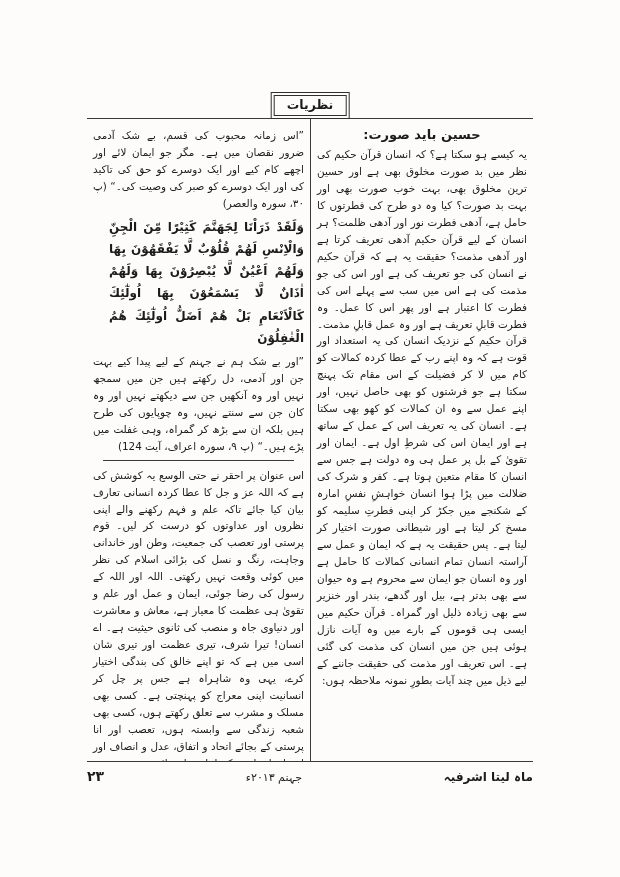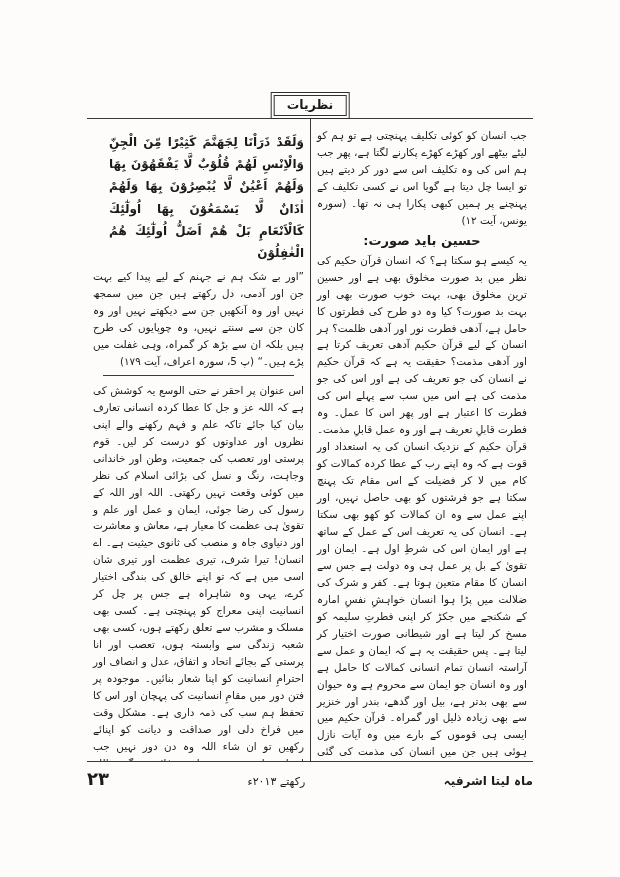--- a/index.html
+++ b/index.html
@@ -79,49 +79,49 @@
     position: absolute;
     top: 768px;
     left: 87px;
     width: 446px;
     display: flex;
     justify-content: space-between;
     align-items: baseline;
   }
   .footer-journal { font-size: 12px; font-weight: bold; }
   .footer-date { font-size: 11px; }
-  .footer-page { font-size: 18px; font-weight: bold; }
+  .footer-page { font-size: 14px; font-weight: bold; }
 </style>
 </head>
 <body>
 
 <div class="page">
 
   <div class="section-tab">
     <span>نظریات</span>
   </div>
 
   <div class="frame">
 
     <div class="col col-right">
-      <p class="body-text">جب انسان کو کوئی تکلیف پہنچتی ہے تو ہم کو لیٹے بیٹھے اور کھڑے کھڑے پکارنے لگتا ہے، پھر جب ہم اس کی وہ تکلیف اس سے دور کر دیتے ہیں تو ایسا چل دیتا ہے گویا اس نے کسی تکلیف کے پہنچنے پر ہمیں کبھی پکارا ہی نہ تھا۔ (سورہ یونس، آیت ۱۲)</p>
       <h3 class="heading">حسین باید صورت:</h3>
       <p class="body-text">یہ کیسے ہو سکتا ہے؟ کہ انسان قرآن حکیم کی نظر میں بد صورت مخلوق بھی ہے اور حسین ترین مخلوق بھی، بہت خوب صورت بھی اور بہت بد صورت؟ کیا وہ دو طرح کی فطرتوں کا حامل ہے، آدھی فطرت نور اور آدھی ظلمت؟ ہر انسان کے لیے قرآن حکیم آدھی تعریف کرتا ہے اور آدھی مذمت؟ حقیقت یہ ہے کہ قرآن حکیم نے انسان کی جو تعریف کی ہے اور اس کی جو مذمت کی ہے اس میں سب سے پہلے اس کی فطرت کا اعتبار ہے اور پھر اس کا عمل۔ وہ فطرت قابلِ تعریف ہے اور وہ عمل قابلِ مذمت۔ قرآن حکیم کے نزدیک انسان کی یہ استعداد اور قوت ہے کہ وہ اپنے رب کے عطا کردہ کمالات کو کام میں لا کر فضیلت کے اس مقام تک پہنچ سکتا ہے جو فرشتوں کو بھی حاصل نہیں، اور اپنے عمل سے وہ ان کمالات کو کھو بھی سکتا ہے۔ انسان کی یہ تعریف اس کے عمل کے ساتھ ہے اور ایمان اس کی شرطِ اول ہے۔ ایمان اور تقویٰ کے بل پر عمل ہی وہ دولت ہے جس سے انسان کا مقام متعین ہوتا ہے۔ کفر و شرک کی ضلالت میں پڑا ہوا انسان خواہشِ نفسِ امارہ کے شکنجے میں جکڑ کر اپنی فطرتِ سلیمہ کو مسخ کر لیتا ہے اور شیطانی صورت اختیار کر لیتا ہے۔ پس حقیقت یہ ہے کہ ایمان و عمل سے آراستہ انسان تمام انسانی کمالات کا حامل ہے اور وہ انسان جو ایمان سے محروم ہے وہ حیوان سے بھی بدتر ہے، بیل اور گدھے، بندر اور خنزیر سے بھی زیادہ ذلیل اور گمراہ۔ قرآن حکیم میں ایسی ہی قوموں کے بارے میں وہ آیات نازل ہوئی ہیں جن میں انسان کی مذمت کی گئی ہے۔ اس تعریف اور مذمت کی حقیقت جاننے کے لیے ذیل میں چند آیات بطورِ نمونہ ملاحظہ ہوں:</p>
 
     </div>
 
     <div class="col col-left">
+      <p class="body-text">”اس زمانہ محبوب کی قسم، بے شک آدمی ضرور نقصان میں ہے۔ مگر جو ایمان لائے اور اچھے کام کیے اور ایک دوسرے کو حق کی تاکید کی اور ایک دوسرے کو صبر کی وصیت کی۔“ (پ ۳۰، سورہ والعصر)</p>
       <p class="verse">وَلَقَدْ ذَرَاْنَا لِجَهَنَّمَ كَثِيْرًا مِّنَ الْجِنِّ وَالْاِنْسِ لَهُمْ قُلُوْبٌ لَّا يَفْقَهُوْنَ بِهَا وَلَهُمْ اَعْيُنٌ لَّا يُبْصِرُوْنَ بِهَا وَلَهُمْ اٰذَانٌ لَّا يَسْمَعُوْنَ بِهَا اُولٰٓئِكَ كَالْاَنْعَامِ بَلْ هُمْ اَضَلُّ اُولٰٓئِكَ هُمُ الْغٰفِلُوْنَ</p>
-      <p class="body-text">”اور بے شک ہم نے جہنم کے لیے پیدا کیے بہت جن اور آدمی، دل رکھتے ہیں جن میں سمجھ نہیں اور وہ آنکھیں جن سے دیکھتے نہیں اور وہ کان جن سے سنتے نہیں، وہ چوپایوں کی طرح ہیں بلکہ ان سے بڑھ کر گمراہ، وہی غفلت میں پڑے ہیں۔“ (پ 5، سورہ اعراف، آیت ۱۷۹)</p>
+      <p class="body-text">”اور بے شک ہم نے جہنم کے لیے پیدا کیے بہت جن اور آدمی، دل رکھتے ہیں جن میں سمجھ نہیں اور وہ آنکھیں جن سے دیکھتے نہیں اور وہ کان جن سے سنتے نہیں، وہ چوپایوں کی طرح ہیں بلکہ ان سے بڑھ کر گمراہ، وہی غفلت میں پڑے ہیں۔“ (پ ۹، سورہ اعراف، آیت 124)</p>
       <div class="divider"></div>
       <p class="body-text">اس عنوان پر احقر نے حتی الوسع یہ کوشش کی ہے کہ اللہ عز و جل کا عطا کردہ انسانی تعارف بیان کیا جائے تاکہ علم و فہم رکھنے والے اپنی نظروں اور عداوتوں کو درست کر لیں۔ قوم پرستی اور تعصب کی جمعیت، وطن اور خاندانی وجاہت، رنگ و نسل کی بڑائی اسلام کی نظر میں کوئی وقعت نہیں رکھتی۔ اللہ اور اللہ کے رسول کی رضا جوئی، ایمان و عمل اور علم و تقویٰ ہی عظمت کا معیار ہے، معاش و معاشرت اور دنیاوی جاہ و منصب کی ثانوی حیثیت ہے۔ اے انسان! تیرا شرف، تیری عظمت اور تیری شان اسی میں ہے کہ تو اپنے خالق کی بندگی اختیار کرے، یہی وہ شاہراہ ہے جس پر چل کر انسانیت اپنی معراج کو پہنچتی ہے۔ کسی بھی مسلک و مشرب سے تعلق رکھتے ہوں، کسی بھی شعبہ زندگی سے وابستہ ہوں، تعصب اور انا پرستی کے بجائے اتحاد و اتفاق، عدل و انصاف اور احترامِ انسانیت کو اپنا شعار بنائیں۔ موجودہ پر فتن دور میں مقامِ انسانیت کی پہچان اور اس کا تحفظ ہم سب کی ذمہ داری ہے۔ مشکل وقت میں فراخ دلی اور صداقت و دیانت کو اپنائے رکھیں تو ان شاء اللہ وہ دن دور نہیں جب انسانیت اپنے حقیقی مقام پر فائز ہو گی۔ اللہ کریم ہم سب کو علمِ نافع اور عملِ صالح کی دولت سے بہرہ مند فرمائے۔ آمین</p>
 
     </div>
 
   </div>
 
   <div class="footer">
     <span class="footer-journal">ماہ لیتا اشرفیہ</span>
-    <span class="footer-date">رکھتے ۲۰۱۳ء</span>
+    <span class="footer-date">جہنم ۲۰۱۳ء</span>
     <span class="footer-page">۲۳</span>
   </div>
 
 </div>
 
 </body></html>

